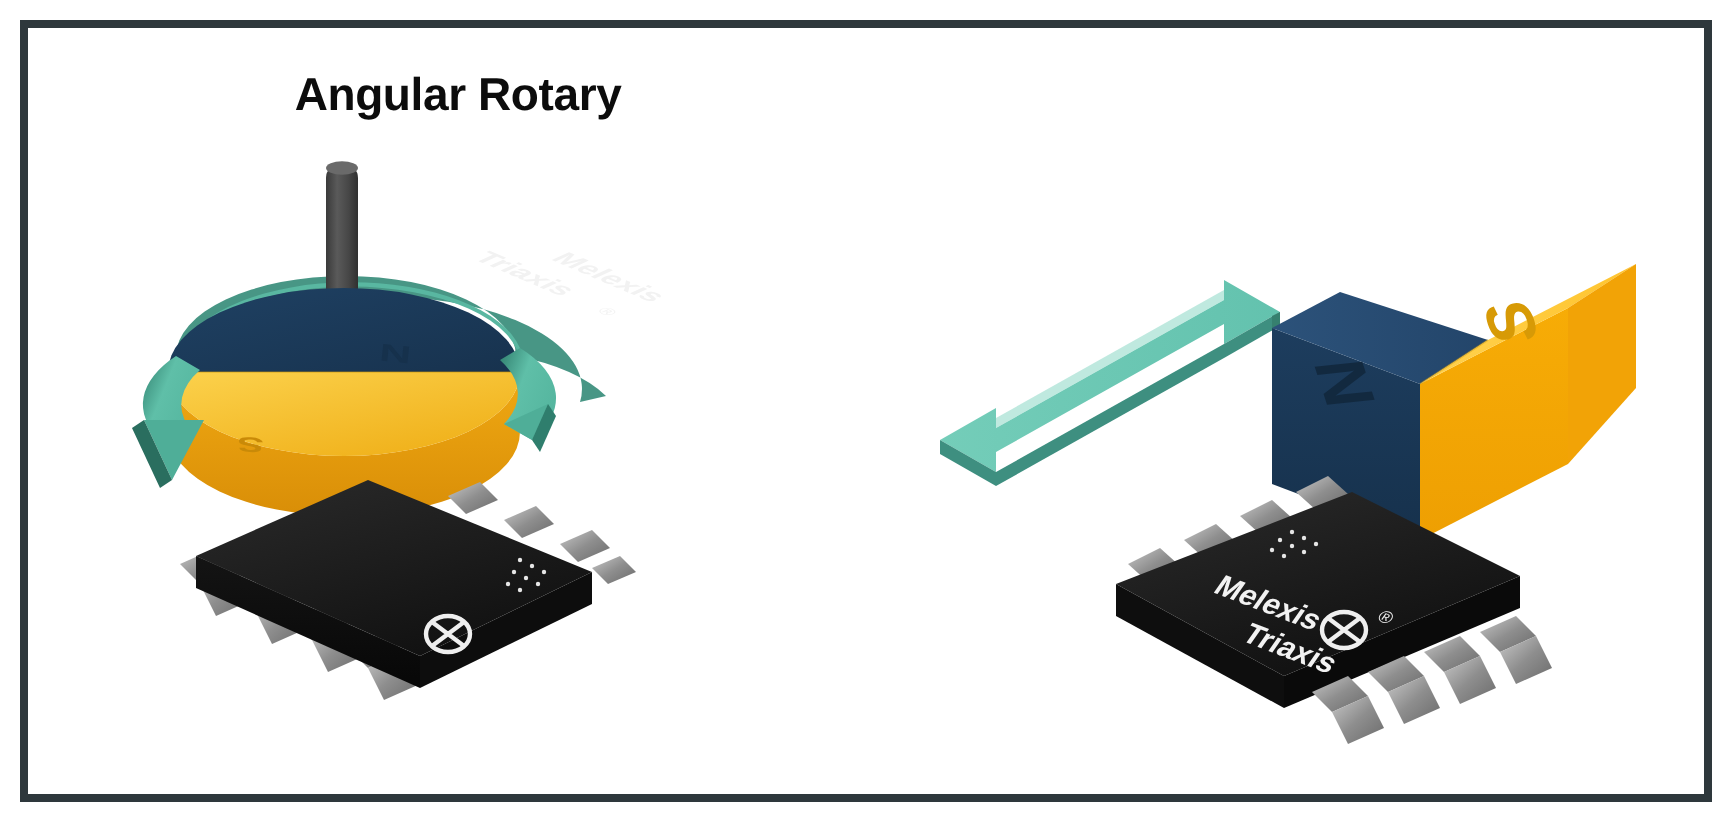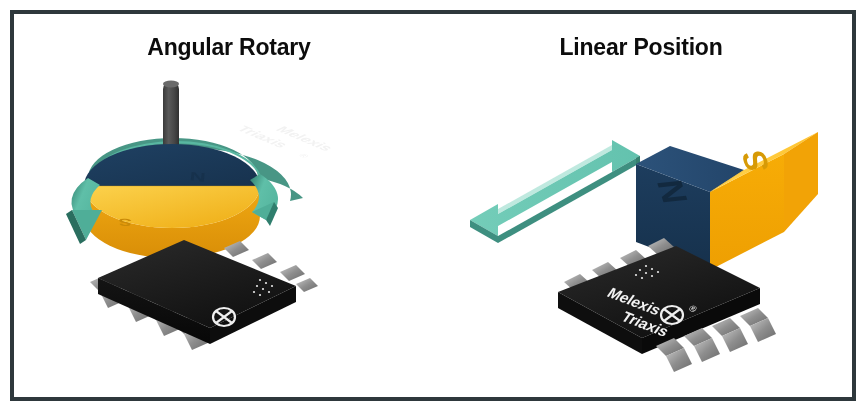--- a/index.html
+++ b/index.html
@@ -211,21 +211,20 @@
               <circle cx="226" cy="222" r="1.1"></circle>
                   <circle cx="232" cy="225" r="1.1"></circle>
             </g>
           </g>
         </svg>
         </div>
       </div>
     </div>
 
     <div class="panel" id="panel-linear">
-      <div class="panel-title">Linear Position</div>
 
       <div class="figure">
         <div class="fig-svg-wrap">
         <svg viewBox="0 0 402 320" width="402" height="320">
           <defs>
             <linearGradient id="linArrowG" x1="0" y1="0" x2="1" y2="0">
               <stop offset="0" stop-color="#74CDB9"></stop>
               <stop offset="1" stop-color="#63C2AE"></stop>
             </linearGradient>
             <linearGradient id="barNtop" x1="0" y1="0" x2="1" y2="0">

